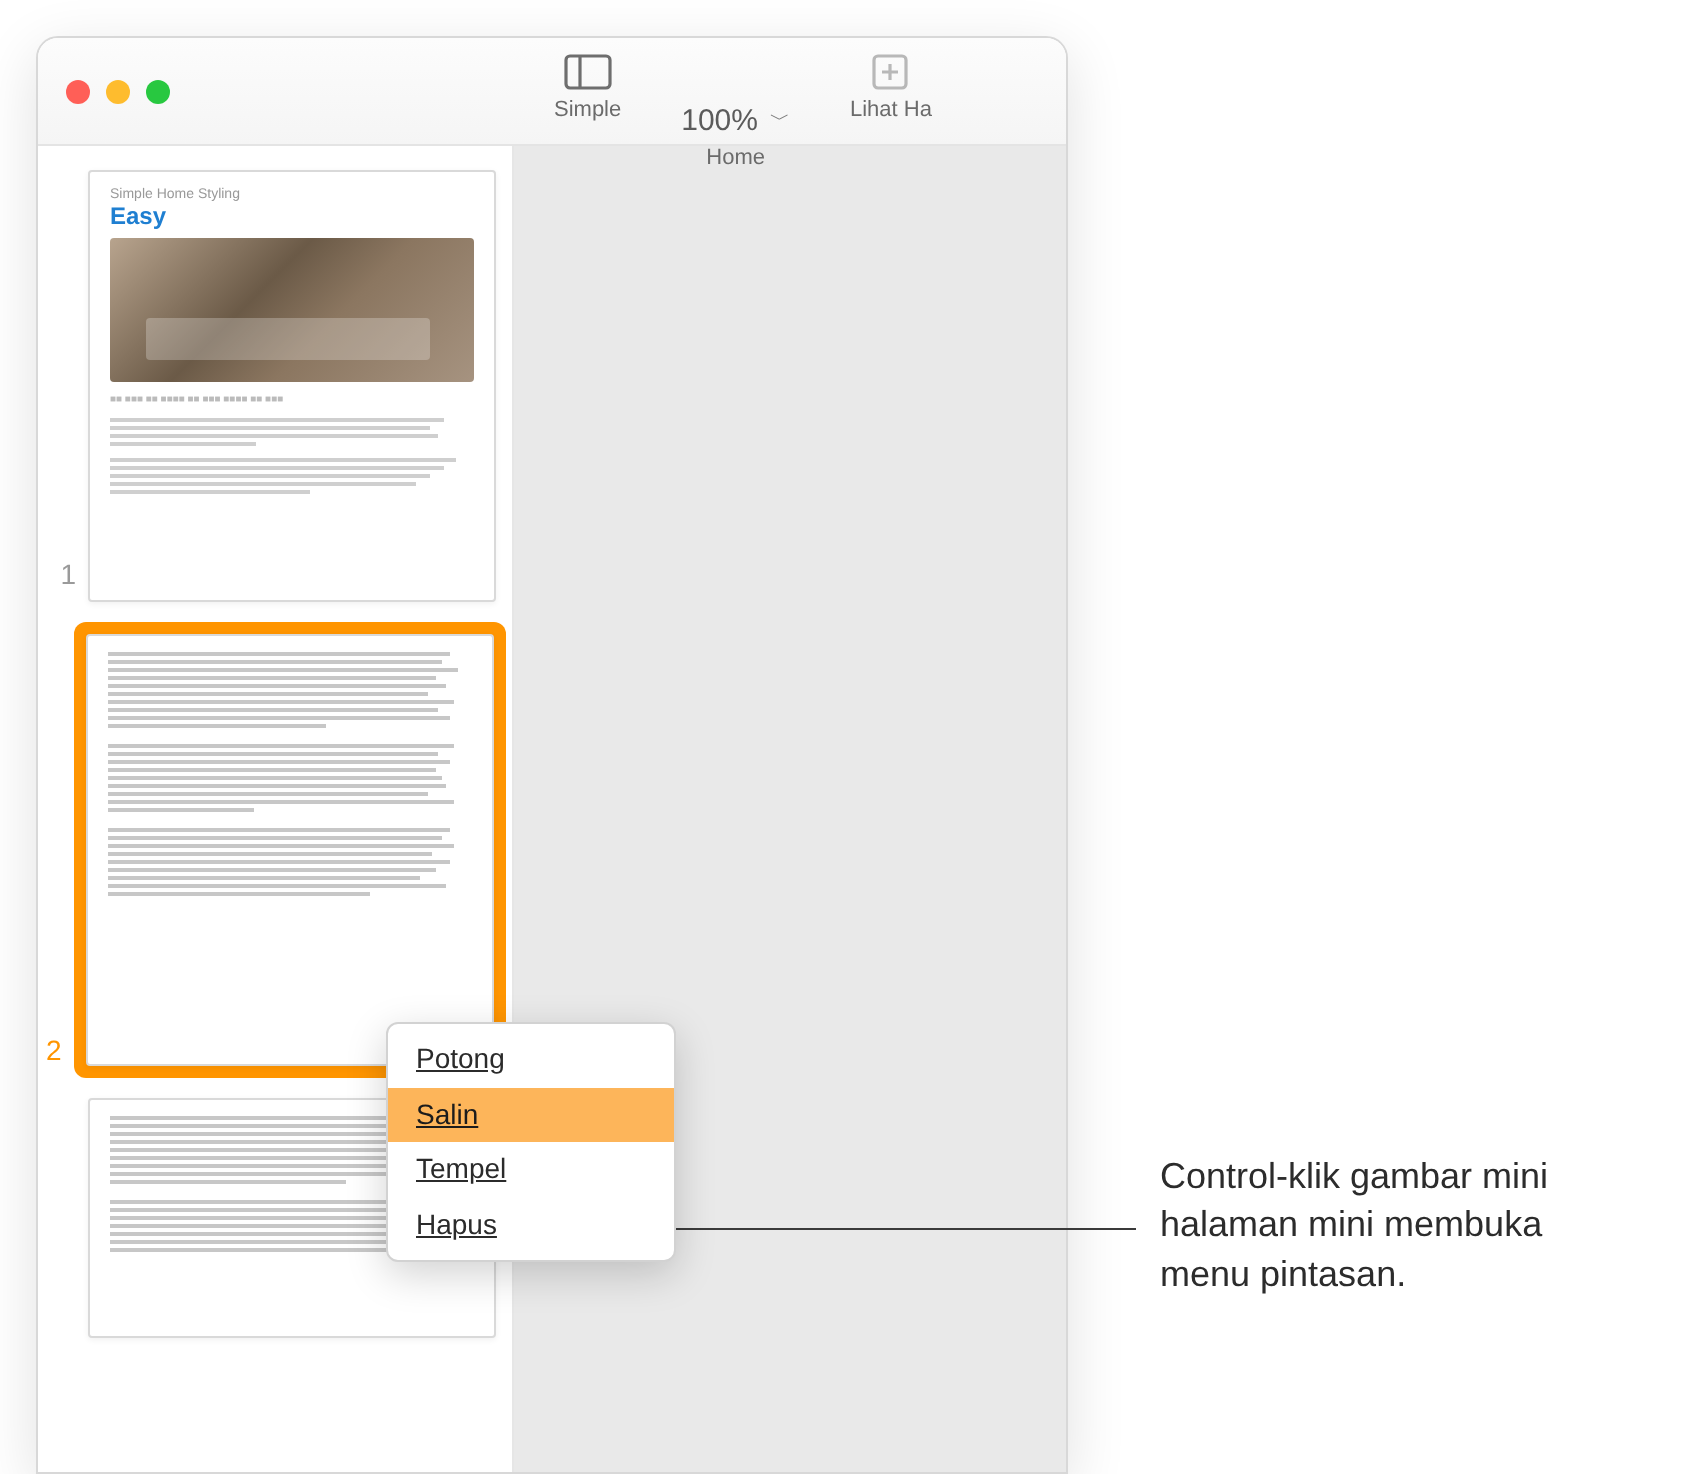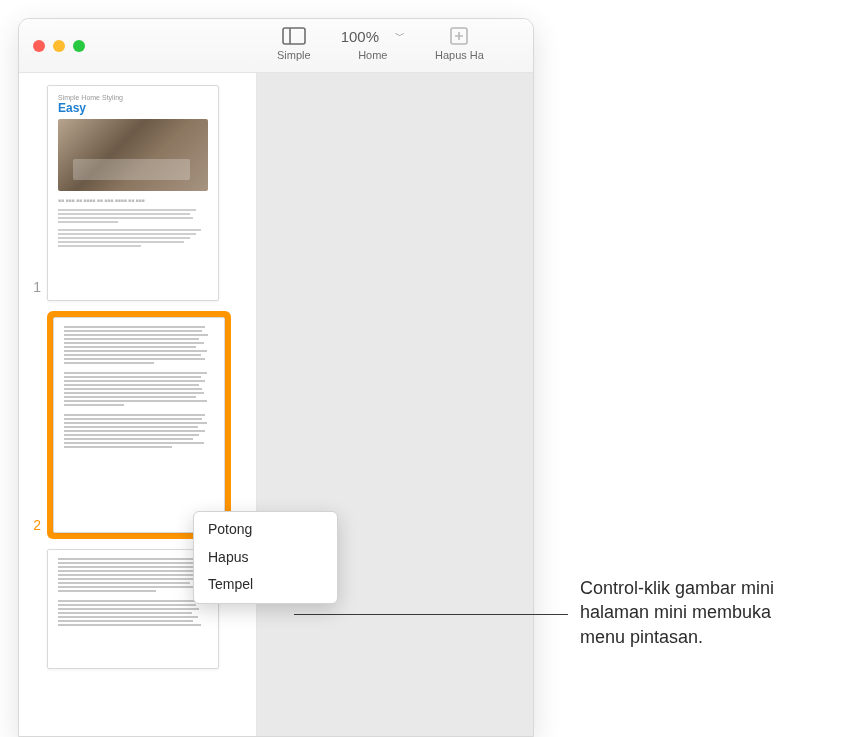--- a/index.html
+++ b/index.html
@@ -56,22 +56,23 @@
     .tb-icon {
       width: 26px; height: 22px;
       display:flex;align-items:center;justify-content:center;
       color:#6e6e6e;
     }
     .tb-icon svg { width: 26px; height: 22px; }
     .zoom-display {
       font-size: 15px;
       color:#5b5b5b;
       display:flex;align-items:center;
-      gap:16px;
+      gap:6px;
       height:22px;
+      margin-top:24px;
     }
     .chev-down { font-size:10px; color:#7a7a7a; }
     .body-area {
       display:flex;
       height: calc(100% - 54px);
     }
     .sidebar {
       width: 238px;
       background:#fff;
       border-right:1px solid #e6e6e6;
@@ -85,21 +86,21 @@
     }
     .thumb-num {
       width: 24px;
       text-align:right;
       font-size: 14px;
       color:#9a9a9a;
       padding-right:6px;
       padding-bottom:6px;
     }
     .thumb {
-      width: 172px;
+      width: 204px;
       height: 216px;
       background:#fff;
       border:1px solid #d9d9d9;
       border-radius:2px;
       position:relative;
       overflow:hidden;
       box-shadow: 0 1px 3px rgba(0,0,0,0.06);
     }
     .thumb-row.selected .thumb-wrap {
       padding:6px;
@@ -149,20 +150,21 @@
       border-radius:6px;
       box-shadow: 0 6px 20px rgba(0,0,0,0.18);
       padding:4px 0;
       z-index:50;
     }
     .cm-item {
       font-size:14px;
       color:#2b2b2b;
       padding:4px 14px;
       line-height:1.4;
+      text-decoration:underline;
     }
     .cm-item.highlight {
       background:#fdb55a;
       color:#1c1c1c;
     }
     
     .callout-line {
       position:absolute;
       left: 294px;
       top: 614px;
@@ -208,21 +210,21 @@
         <span>Home</span>
       </div>
       <div class="tb-item">
         <span class="tb-icon">
           <svg viewBox="0 0 26 22" fill="none" stroke="#b8b8b8" stroke-width="1.6">
             <rect x="5" y="3" width="16" height="16" rx="2"></rect>
             <line x1="13" y1="7" x2="13" y2="15"></line>
             <line x1="9" y1="11" x2="17" y2="11"></line>
           </svg>
         </span>
-        <span>Hapus Ha</span>
+        <span>Lihat Ha</span>
       </div>
     </div>
   </div>
 
   <div class="body-area">
     <div class="sidebar">
 
       <div class="thumb-row">
         <div class="thumb-num">1</div>
         <div class="thumb-wrap">
@@ -318,18 +320,19 @@
         </div>
       </div>
 
     </div>
     <div class="canvas"></div>
   </div>
 </div>
 
 <div class="context-menu">
   <div class="cm-item">Potong</div>
+  <div class="cm-item highlight">Salin</div>
+  <div class="cm-item">Tempel</div>
   <div class="cm-item">Hapus</div>
-  <div class="cm-item">Tempel</div>
 </div>
 
 <div class="callout-line"></div>
 <div class="callout-text">Control-klik gambar mini halaman mini membuka menu pintasan.</div>
 
 </body></html>

